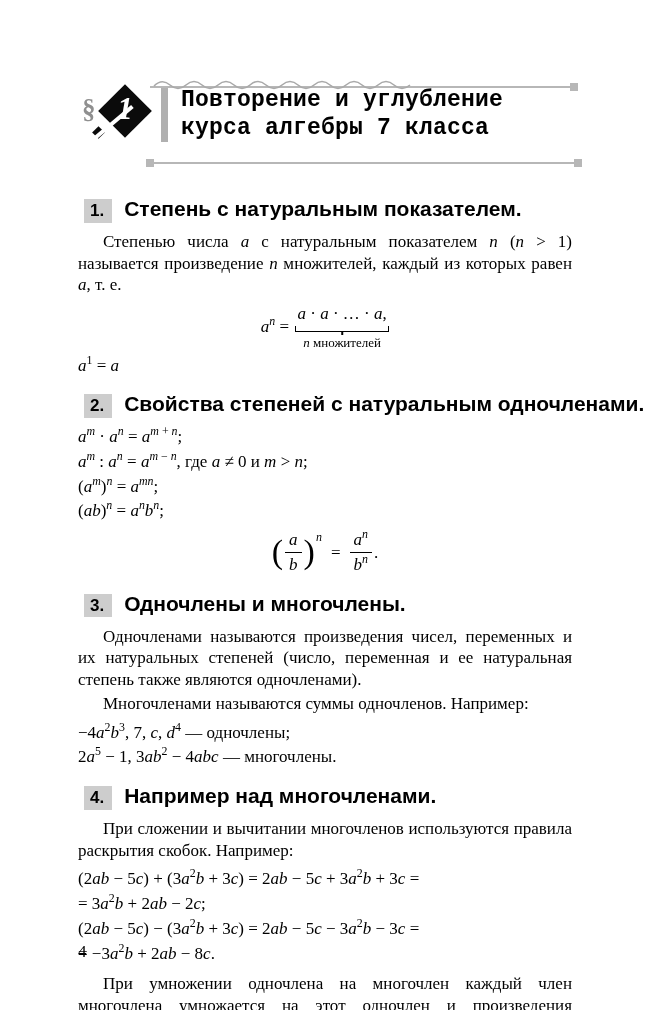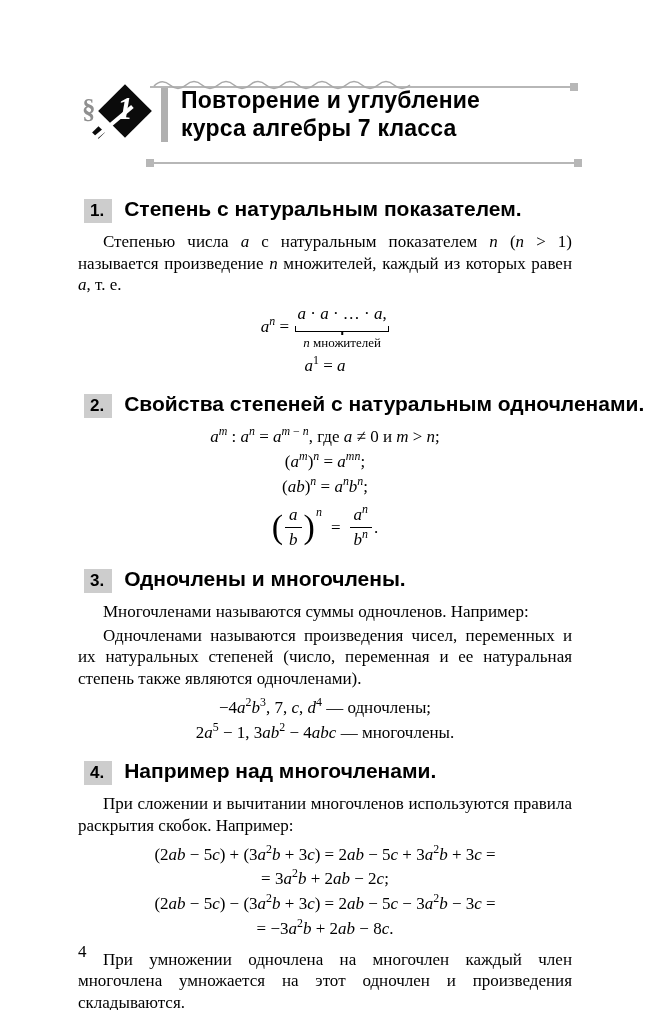--- a/index.html
+++ b/index.html
@@ -43,40 +43,40 @@
     background:#0b0b0b; transform:rotate(45deg); z-index:1;
   }
   .diamond-num {
     position:absolute; left:0; top:7px; width:100%; text-align:center;
     color:#fff; font-style:italic; font-weight:bold; font-size:31px; z-index:3;
     font-family:"Liberation Serif", serif;
   }
   .vbar { position:absolute; left:161px; top:12px; width:7px; height:54px; background:#b0b0b0; }
   .chapter-title {
     position:absolute; left:181px; top:10px;
-    font-family:Liberation Sans, sans-serif;
+    font-family:Liberation Mono, monospace;
     font-weight:bold; font-size:23px; line-height:1.22;
     letter-spacing:.2px;
   }
 
   
   .content { margin:22px 78px 0 78px; font-size:17px; line-height:1.28; }
 
   .sec-heading { margin:15px 0 8px 6px; white-space:nowrap; }
   .sec-num {
     display:inline-block; background:#cdcdcd;
     font-family:"Liberation Sans", sans-serif; font-weight:bold; font-size:17px;
     padding:1px 8px 1px 6px; margin-right:12px;
   }
   .sec-title { font-family:"Liberation Sans", sans-serif; font-weight:bold; font-size:21px; }
 
   p.body { text-align:justify; text-indent:25px; margin:2px 0; }
 
   .math-block { margin:7px 0 9px 0; }
-  .math-line  { text-align:center; margin:3px 0; }
+  .math-line  { text-align:left; margin:3px 0; }
 
   sup { font-size:70%; line-height:0; }
 
   
   .ub-row { display:flex; justify-content:center; align-items:center; }
   .ub-lhs { margin-right:6px; }
   .ub-col { display:flex; flex-direction:column; align-items:center; }
   .ubrace {
     position:relative; display:block; width:94px; height:6px; margin:1px auto 0;
     border-left:1.5px solid #000; border-right:1.5px solid #000; border-bottom:1.5px solid #000;
@@ -147,20 +147,21 @@
           <span class="ub-label"><i>n</i> множителей</span>
         </span>
       </div>
       <div class="math-line"><i>a</i><sup>1</sup> = <i>a</i></div>
     </div>
 
     <div class="sec-heading">
       <span class="sec-num">2.</span><span class="sec-title">Свойства степеней с натуральным одночленами.</span>
     </div>
     <div class="math-block">
+      <div class="math-line"><i>a</i><sup><i>m</i></sup> · <i>a</i><sup><i>n</i></sup> = <i>a</i><sup><i>m</i> + <i>n</i></sup>;</div>
       <div class="math-line"><i>a</i><sup><i>m</i></sup> : <i>a</i><sup><i>n</i></sup> = <i>a</i><sup><i>m</i> − <i>n</i></sup>, где <i>a</i> ≠ 0 и <i>m</i> &gt; <i>n</i>;</div>
       <div class="math-line">(<i>a</i><sup><i>m</i></sup>)<sup><i>n</i></sup> = <i>a</i><sup><i>mn</i></sup>;</div>
       <div class="math-line">(<i>ab</i>)<sup><i>n</i></sup> = <i>a</i><sup><i>n</i></sup><i>b</i><sup><i>n</i></sup>;</div>
       <div class="frac-line">
         <span class="paren">(</span>
         <span class="frac">
           <span class="fr-n"><i>a</i></span>
           <span class="fr-d"><i>b</i></span>
         </span>
         <span class="paren">)</span>
@@ -170,22 +171,22 @@
           <span class="fr-n"><i>a</i><sup><i>n</i></sup></span>
           <span class="fr-d"><i>b</i><sup><i>n</i></sup></span>
         </span>
         <span>.</span>
       </div>
     </div>
 
     <div class="sec-heading">
       <span class="sec-num">3.</span><span class="sec-title">Одночлены и многочлены.</span>
     </div>
+    <p class="body">Одночленами называются произведения чисел, переменных и их натуральных степеней (число, переменная и ее натуральная степень также являются одночленами).</p>
     <p class="body">Многочленами называются суммы одночленов. Например:</p>
-    <p class="body">Одночленами называются произведения чисел, переменных и их натуральных степеней (число, переменная и ее натуральная степень также являются одночленами).</p>
     <div class="math-block">
       <div class="math-line">−4<i>a</i><sup>2</sup><i>b</i><sup>3</sup>, 7, <i>c</i>, <i>d</i><sup>4</sup> — одночлены;</div>
       <div class="math-line">2<i>a</i><sup>5</sup> − 1, 3<i>ab</i><sup>2</sup> − 4<i>abc</i> — многочлены.</div>
     </div>
 
     <div class="sec-heading">
       <span class="sec-num">4.</span><span class="sec-title">Например над многочленами.</span>
     </div>
     <p class="body">При сложении и вычитании многочленов используются правила раскрытия скобок. Например:</p>
     <div class="math-block">

